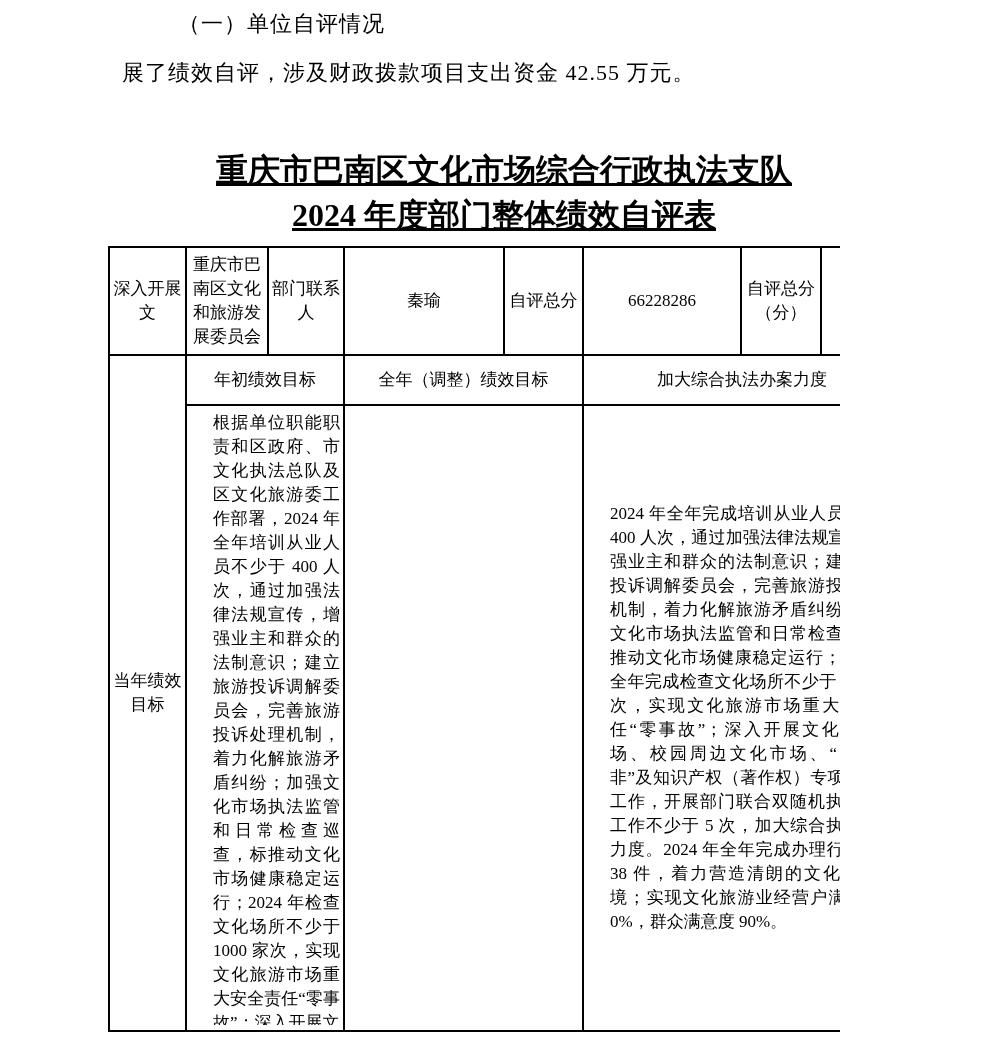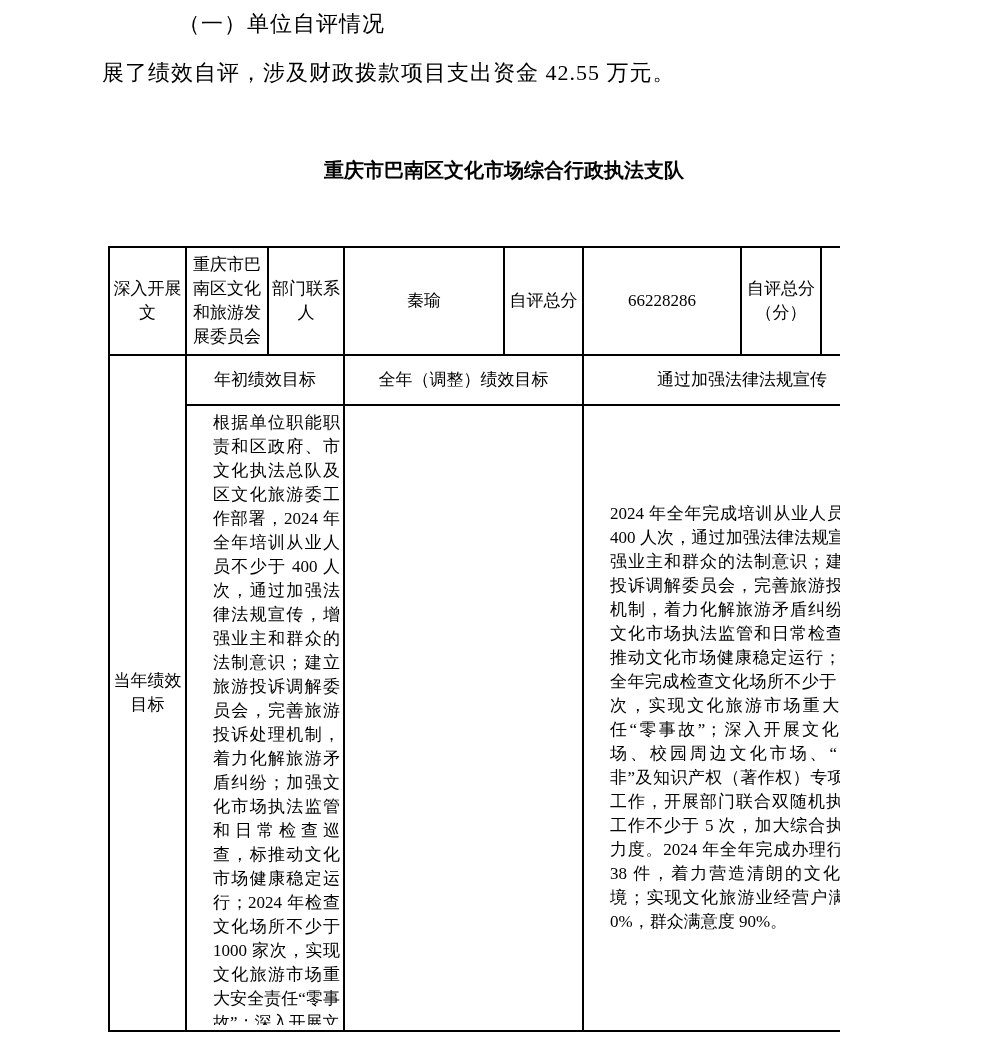--- a/index.html
+++ b/index.html
@@ -34,30 +34,32 @@
   }
   .intro-line-1 {
     text-indent: 76px;
     text-align: justify;
     text-align-last: justify;
     letter-spacing: 1px;
   }
   .intro-line-2 {
     text-align: left;
     letter-spacing: 1px;
+    margin-left: 20px;
   }
   .title-block {
     position: absolute;
     left: 108px;
     top: 148px;
     width: 792px;
     text-align: center;
     font-weight: bold;
-    font-size: 20px;
+    font-size: 32px;
     line-height: 45px;
+    text-decoration: underline;
   }
   table.selfeval {
     position: absolute;
     left: 108px;
     top: 246px;
     width: 792px;
     height: 786px;
     border-collapse: collapse;
     table-layout: fixed;
     font-size: 17px;
@@ -95,20 +97,21 @@
 <div class="page">
 
   <div class="section-heading">（一）单位自评情况</div>
 
   <div class="intro-block">
     <div class="intro-line-2">展了绩效自评，涉及财政拨款项目支出资金 42.55 万元。</div>
   </div>
 
   <div class="title-block">
     <div>重庆市巴南区文化市场综合行政执法支队</div>
+    <div>2024 年度部门整体绩效自评表</div>
   </div>
 
   <table class="selfeval">
     <colgroup>
       <col style="width:77px">
       <col style="width:82px">
       <col style="width:76px">
       <col style="width:160px">
       <col style="width:79px">
       <col style="width:158px">
@@ -125,21 +128,21 @@
       <td>自评总分</td>
       <td>66228286</td>
       <td class="wrap-tight">自评总分（分）</td>
       <td>100</td>
     </tr>
 
     <tr class="goal-header-row">
       <td rowspan="2" class="wrap-tight">当年绩效目标</td>
       <td colspan="2">年初绩效目标</td>
       <td colspan="2">全年（调整）绩效目标</td>
-      <td colspan="3">通过加强法律法规宣传</td>
+      <td colspan="3">加大综合执法办案力度</td>
     </tr>
 
     <tr>
       <td colspan="2" class="content-cell content-top">
         <div class="cell-clip">根据单位职能职责和区政府、市文化执法总队及区文化旅游委工作部署，2024 年全年培训从业人员不少于 400 人次，通过加强法律法规宣传，增强业主和群众的法制意识；建立旅游投诉调解委员会，完善旅游投诉处理机制，着力化解旅游矛盾纠纷；加强文化市场执法监管和日常检查巡查，标推动文化市场健康稳定运行；2024 年检查文化场所不少于 1000 家次，实现文化旅游市场重大安全责任“零事故”；深入开展文</div>
       </td>
       <td colspan="2" class="content-cell content-middle">
         <div class="cell-clip"></div>
       </td>
       <td colspan="3" class="content-cell content-middle">

